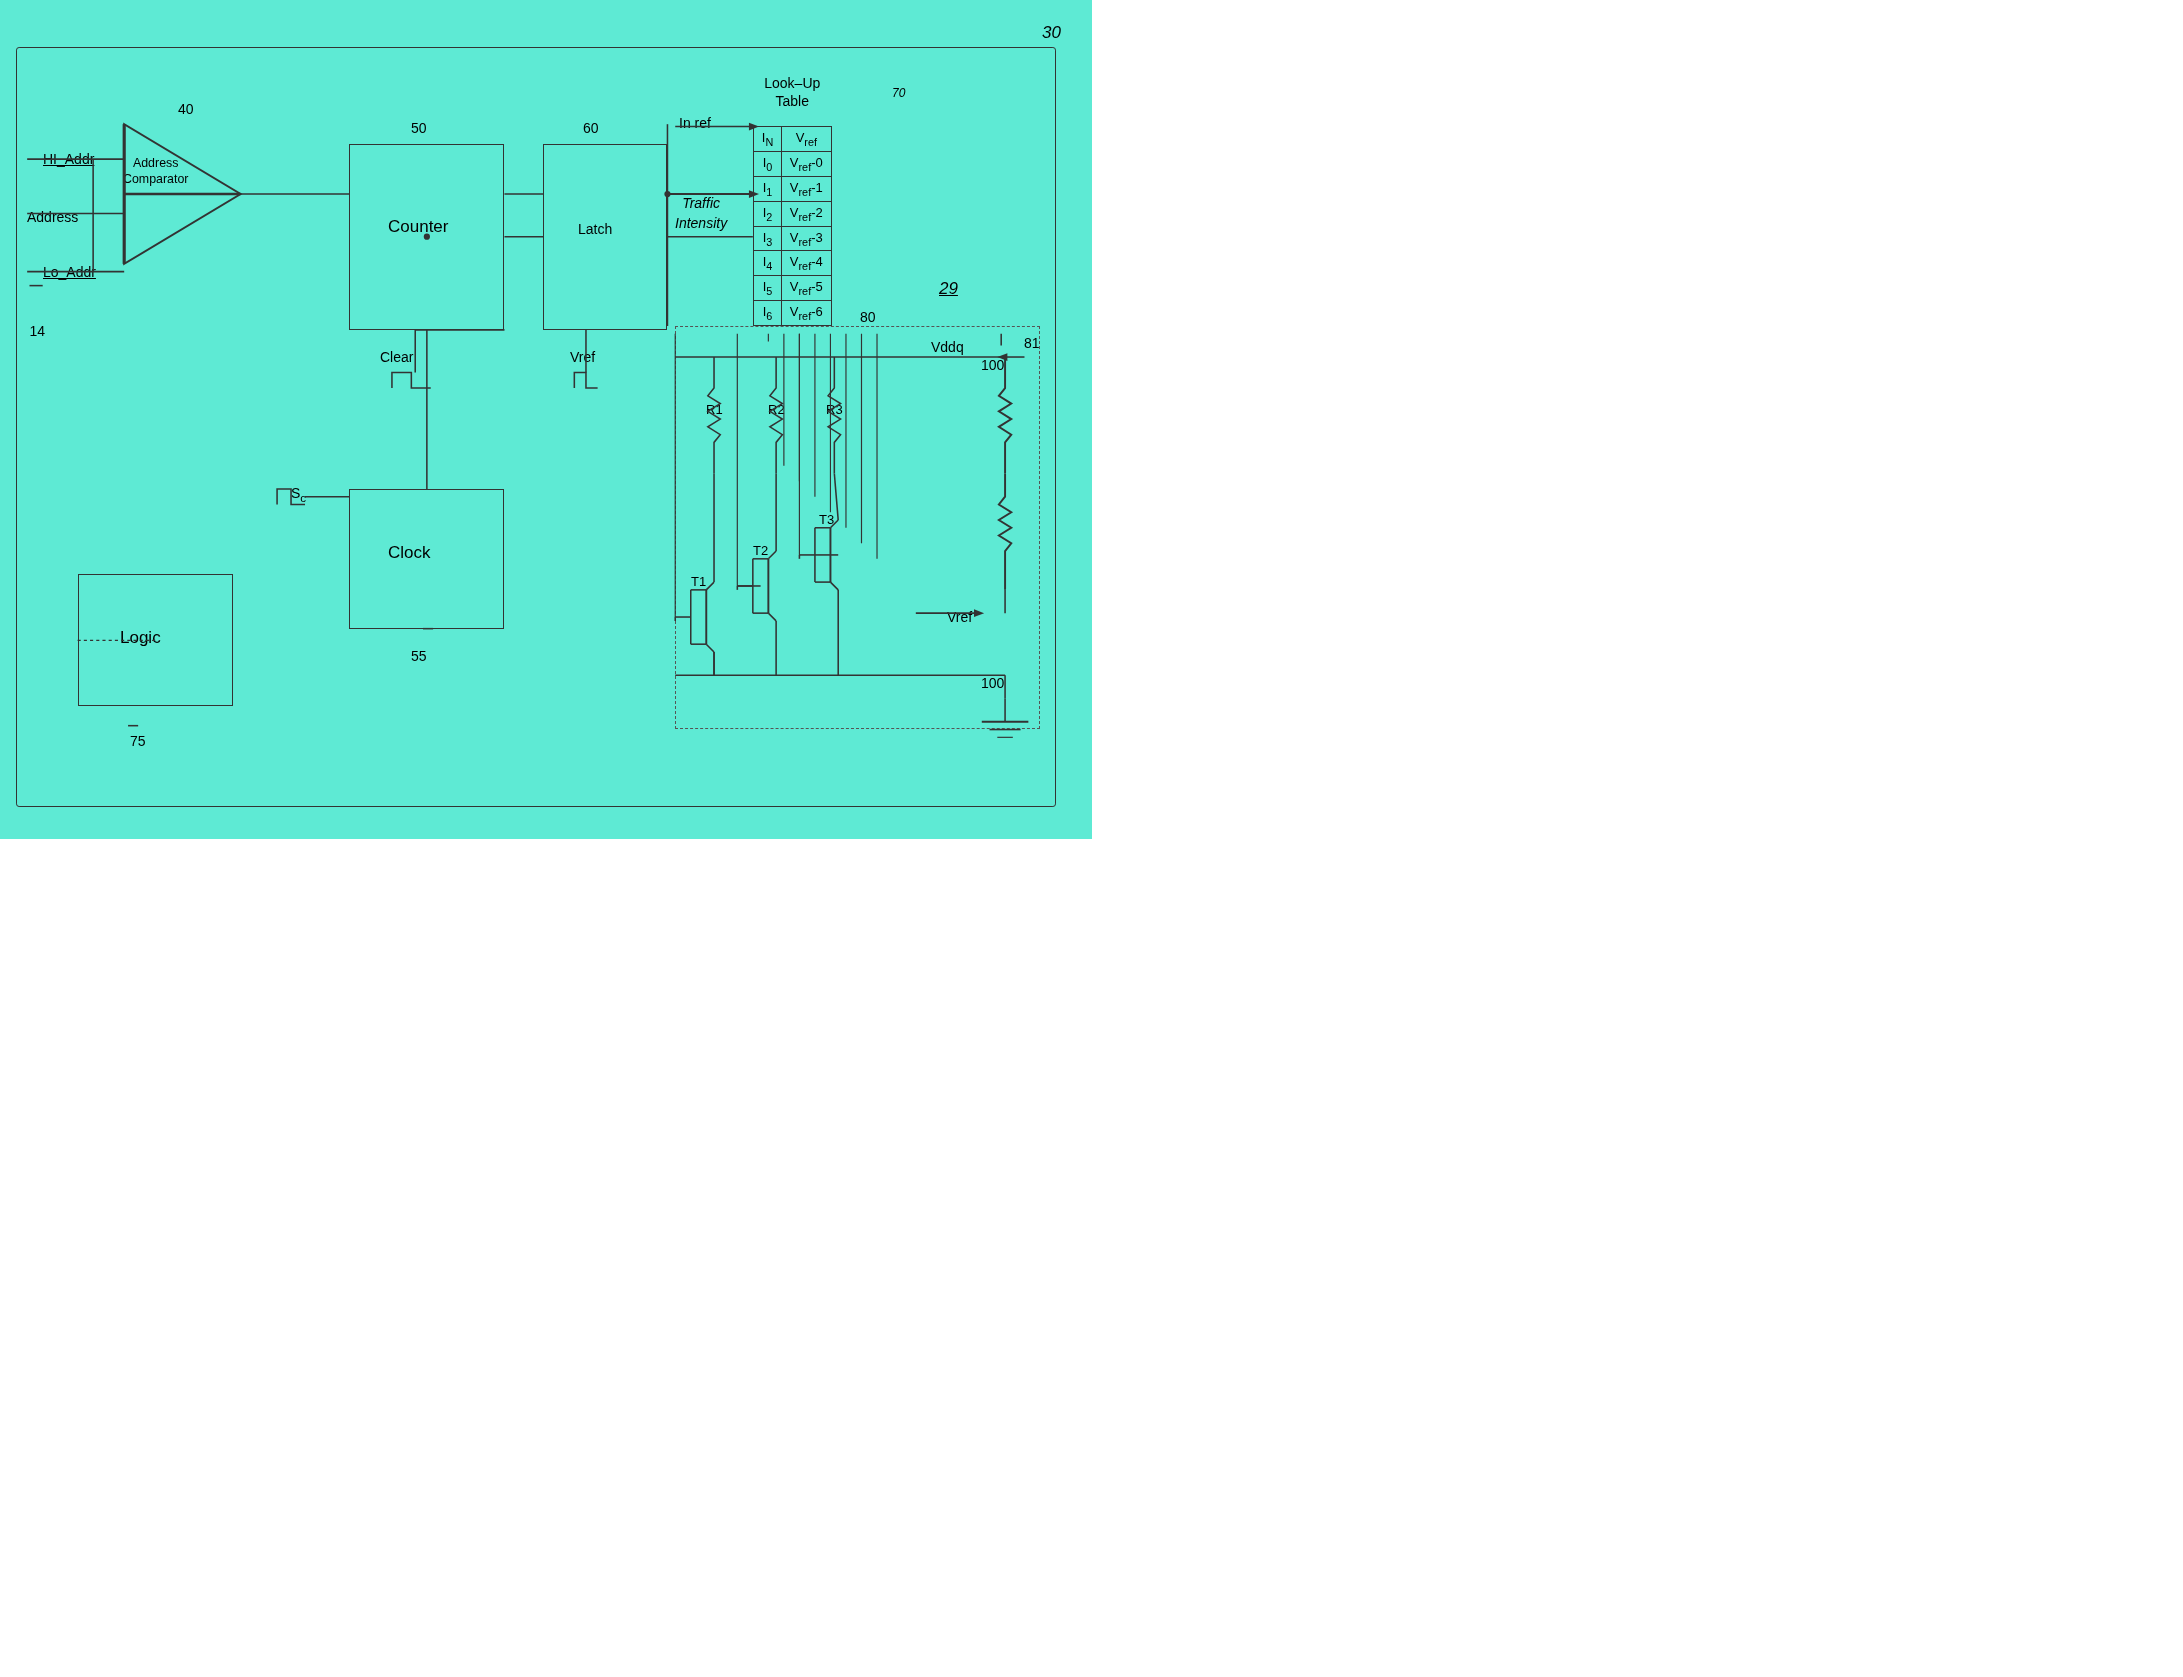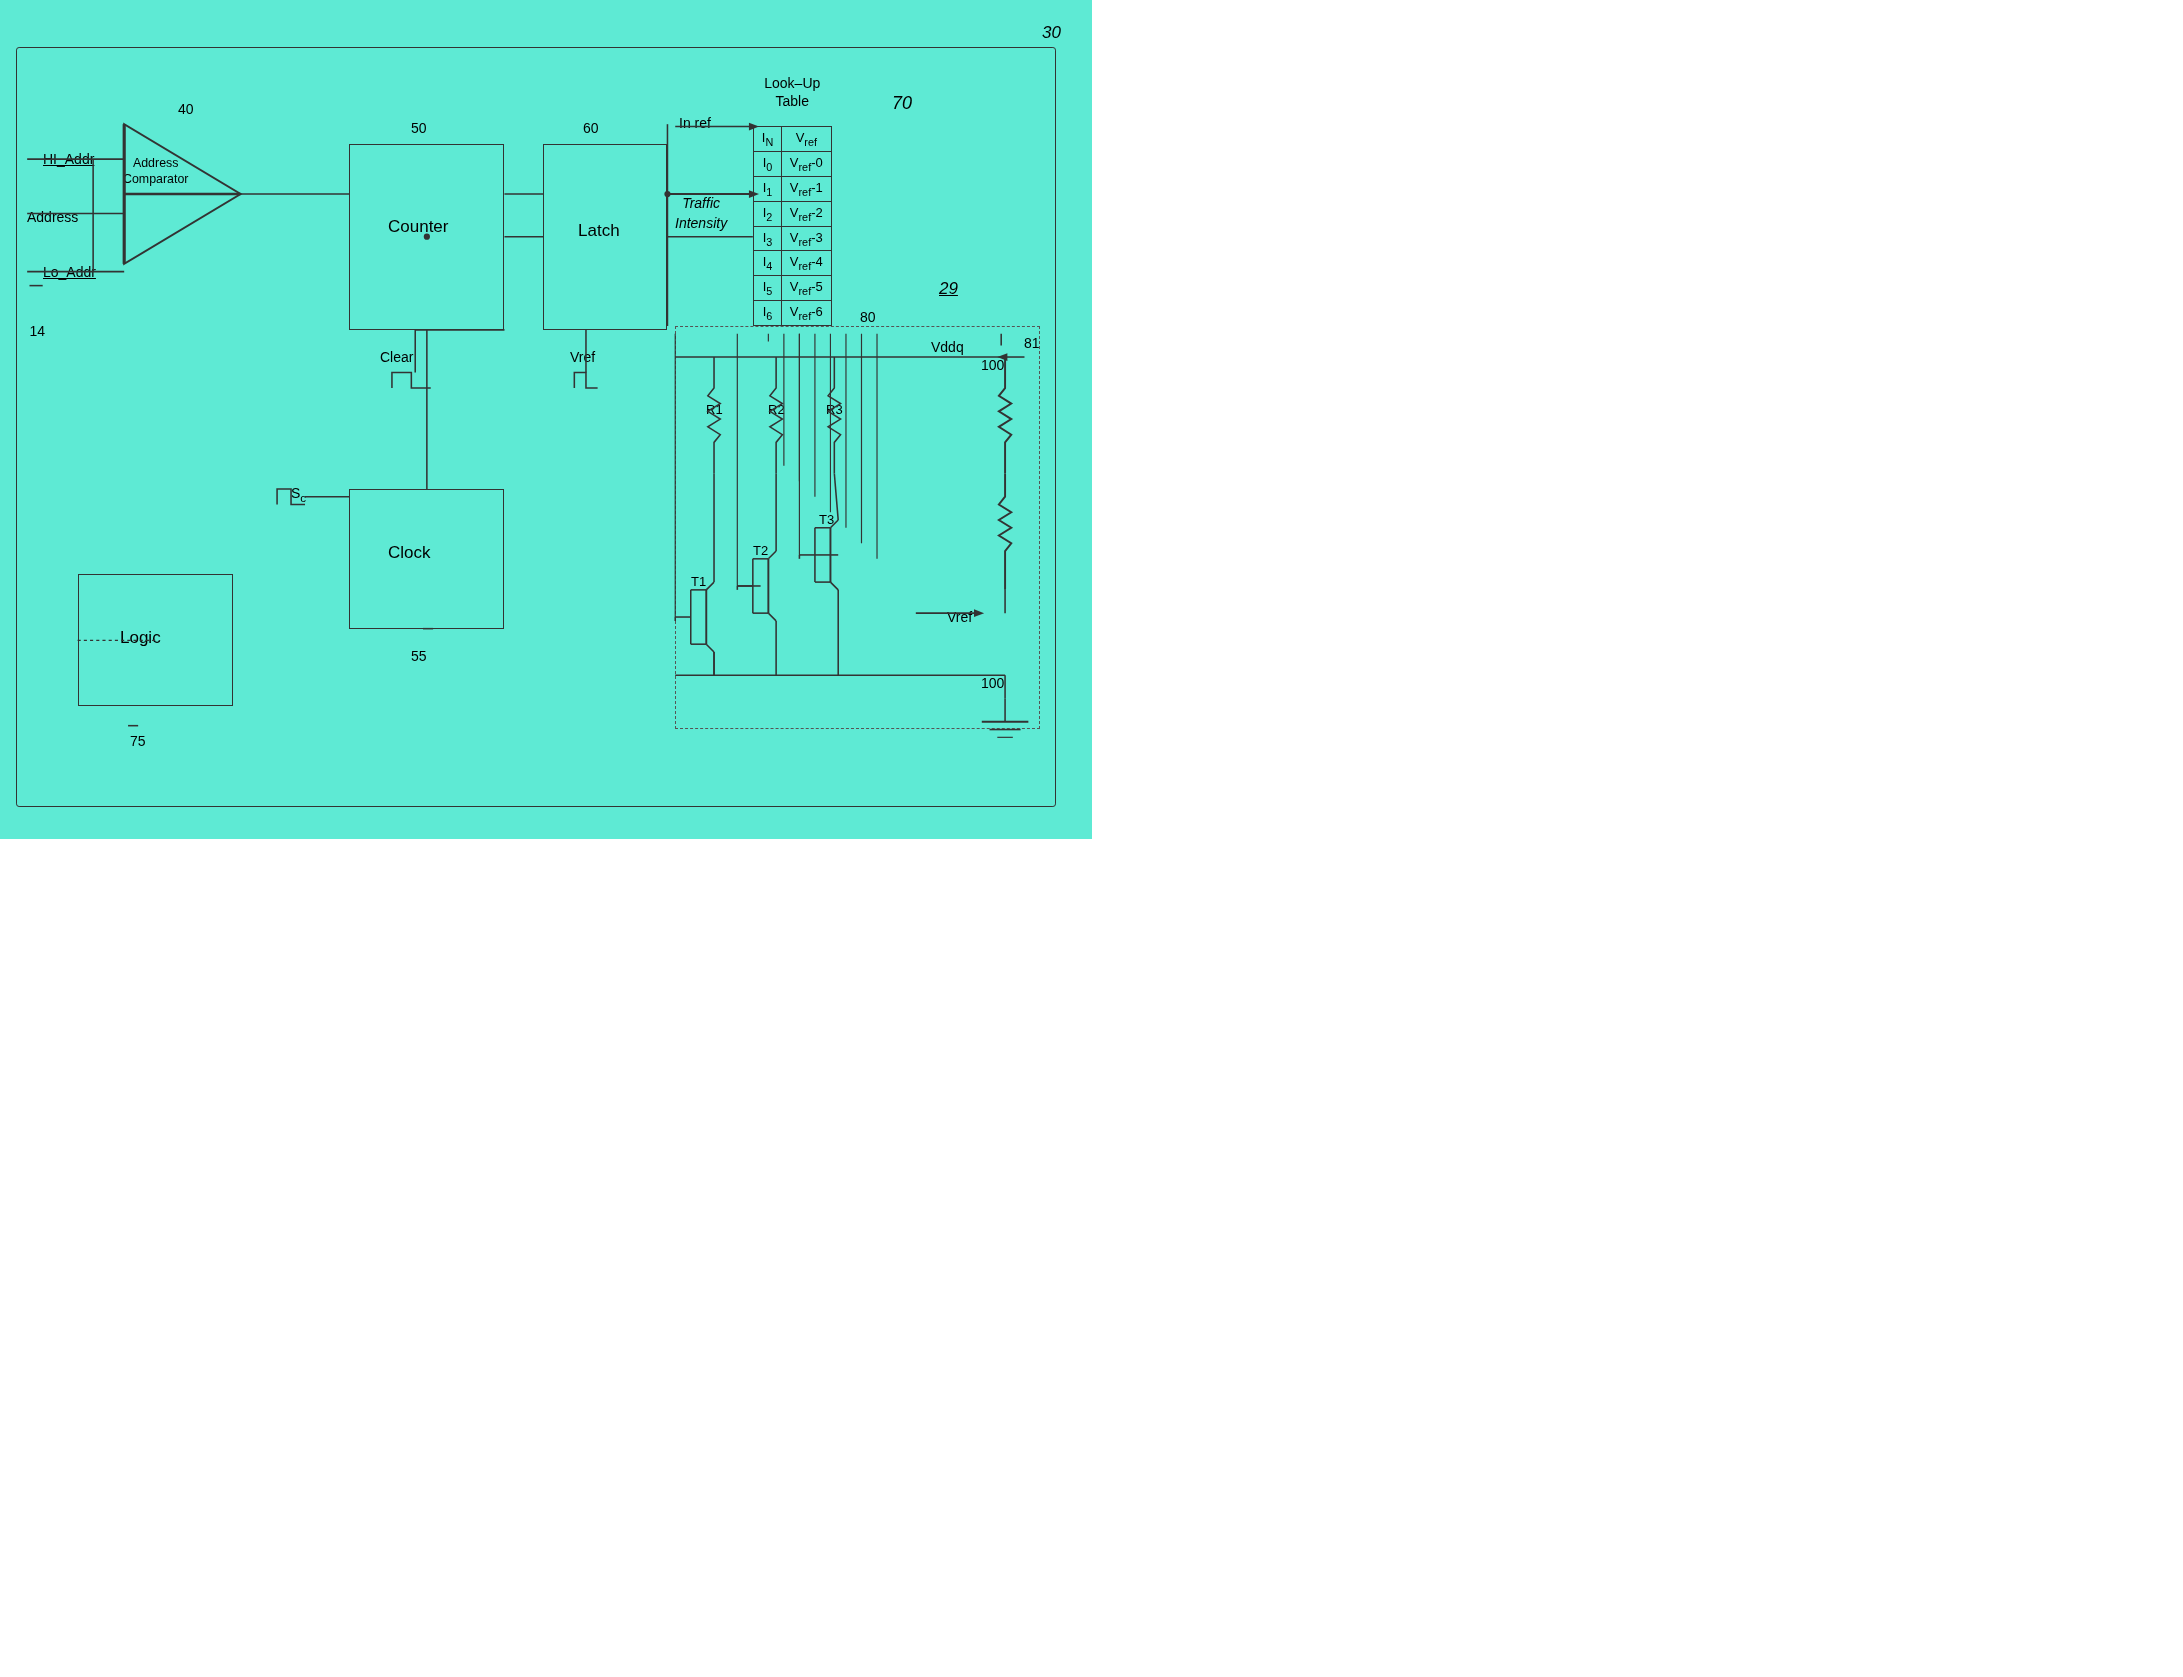--- a/index.html
+++ b/index.html
@@ -114,21 +114,21 @@
       top: 144px;
       left: 543px;
       width: 124px;
       height: 186px;
       border: 1.9px solid #333;
     }
     .latch-label {
       position: absolute;
       top: 221px;
       left: 578px;
-      font-size: 17px;
+      font-size: 14px;
     }
     .label-60 {
       position: absolute;
       top: 120px;
       left: 583px;
       font-size: 14px;
     }
     .label-load {
       position: absolute;
       top: 349px;
@@ -154,23 +154,23 @@
       left: 753px;
     }
     .lut-title {
       font-size: 14px;
       text-align: center;
       line-height: 1.3;
       margin-bottom: 3px;
     }
     .label-70 {
       position: absolute;
-      top: 93px;
+      top: 86px;
       left: 892px;
-      font-size: 18px;
+      font-size: 12px;
       font-style: italic;
     }
     .lut-table {
       border-collapse: collapse;
       margin-top: 16px;
     }
     .lut-table td {
       border: 1.2px solid #333;
       padding: 3.1px 7.8px;
       font-size: 13px;

